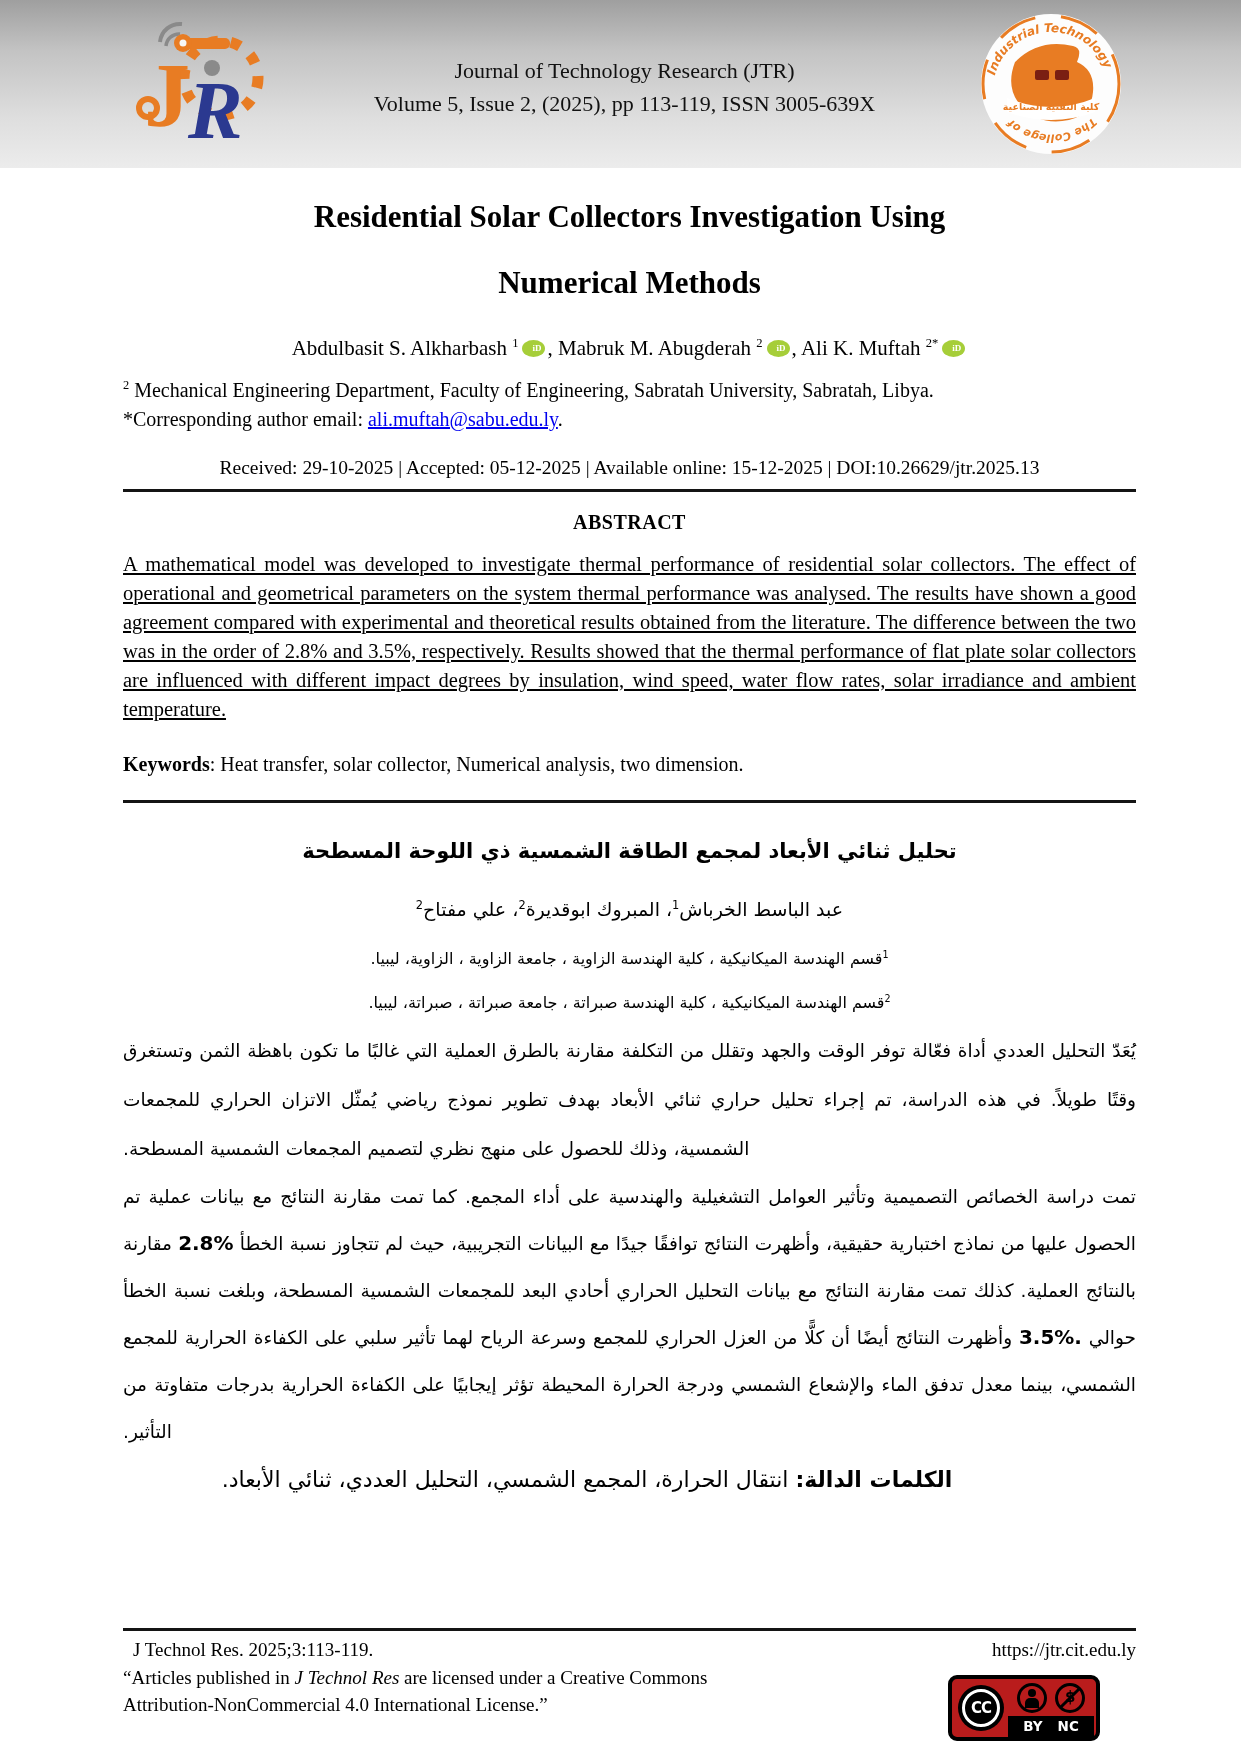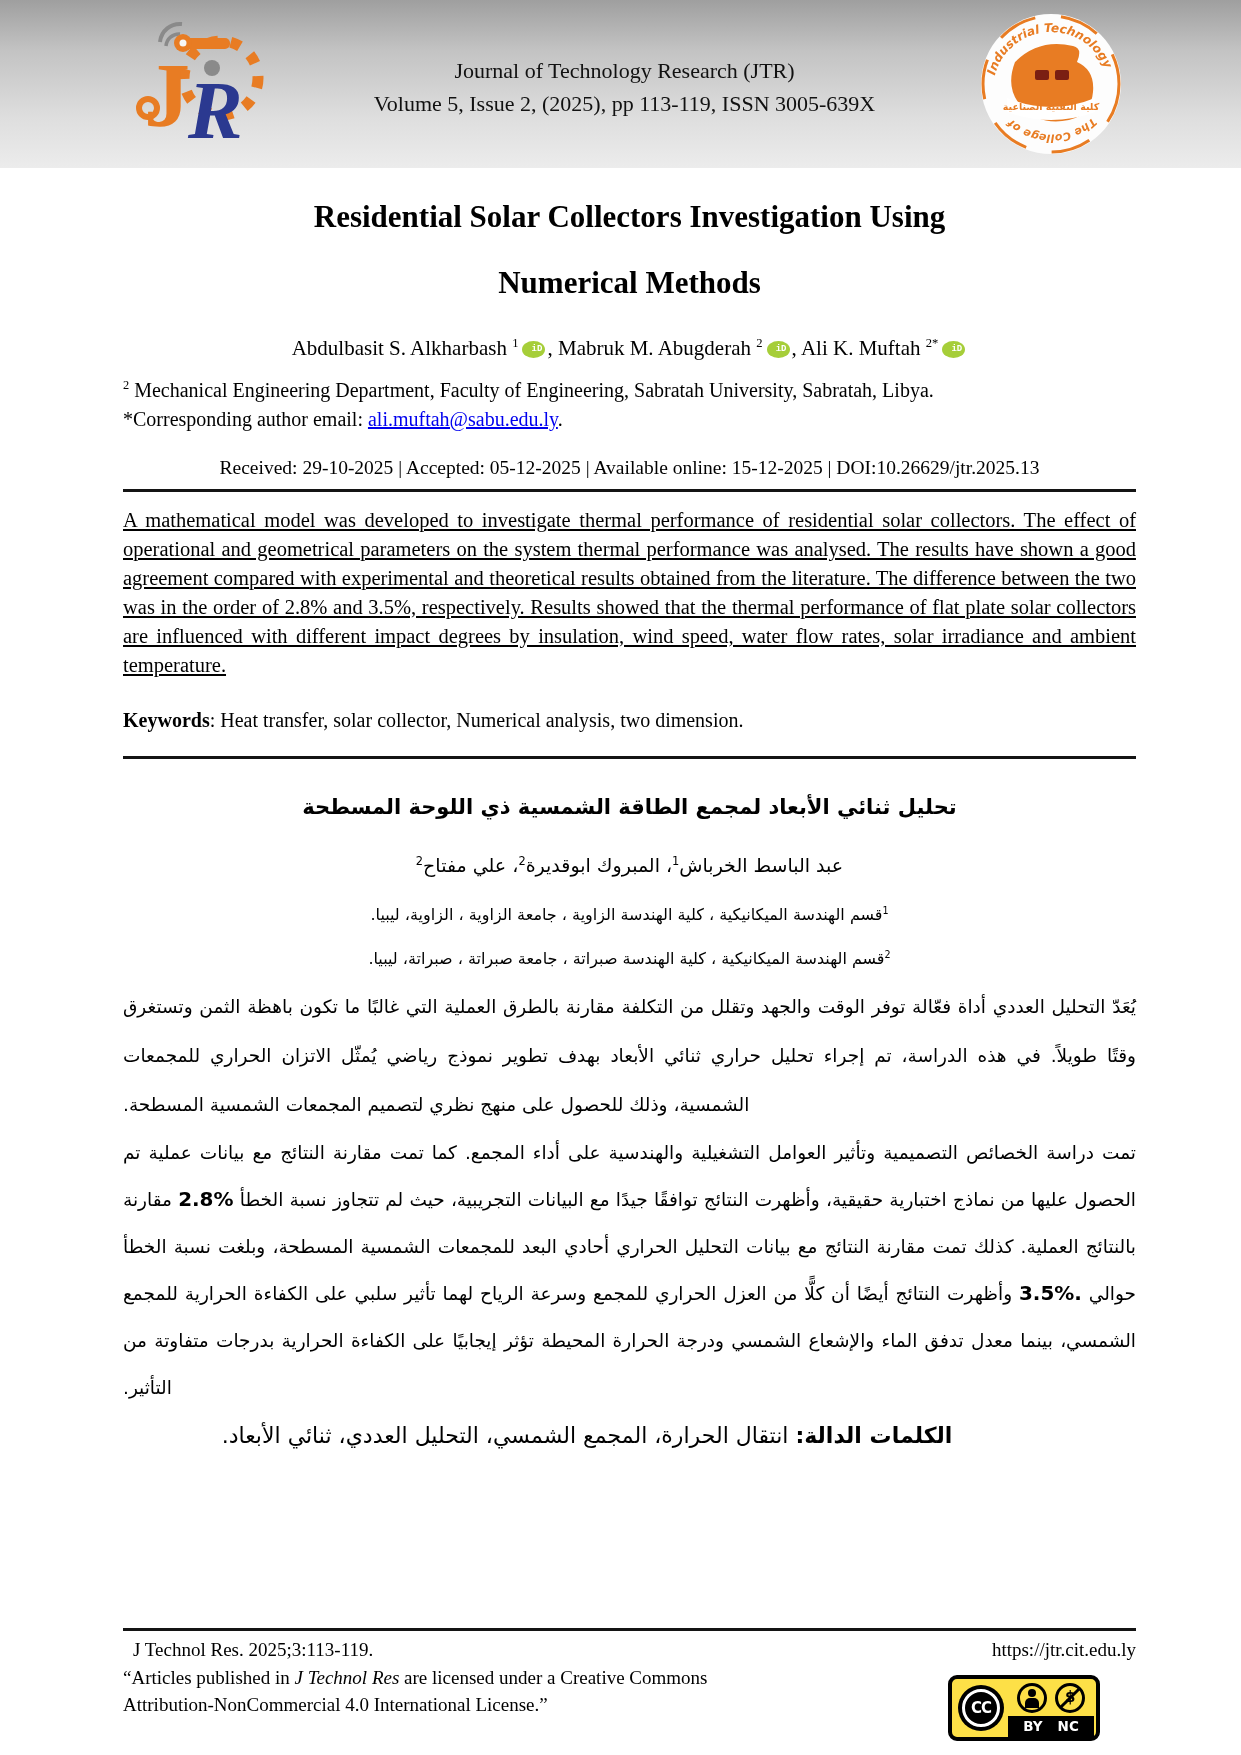--- a/index.html
+++ b/index.html
@@ -20,21 +20,21 @@
   .college-logo { position:absolute; right:116px; top:10px; }
   
   .content { padding:0 105px 0 123px; }
   .paper-title { margin-top:16px; text-align:center; font-weight:bold; font-size:31px; line-height:66px; }
   .authors { margin-top:12px; text-align:center; font-size:21px; line-height:30px; }
   .authors sup { font-size:0.6em; }
   .orcid {
     display:inline-flex; width:23px; height:17px; border-radius:50%;
     background:#A6CE39; color:#fff; font-size:9px; font-weight:bold;
     align-items:center; justify-content:center;
-    font-family:Liberation Mono, monospace; vertical-align:4px; margin:0 2px 0 4px;padding-left:6px;
+    font-family:Liberation Serif, serif; vertical-align:4px; margin:0 2px 0 4px;padding-left:6px;
   }
   .affils { margin-top:8px; font-size:20px; line-height:29.5px; }
   .affils sup { font-size:0.62em; }
   a.email { color:#0000EE; text-decoration:underline; }
   .meta-line { margin-top:20px; text-align:center; font-size:19.5px; line-height:26px;
     padding-bottom:8px; border-bottom:3px solid #141414; }
   .abs-head { margin-top:16px; text-align:center; font-weight:bold; font-size:20px;
     letter-spacing:0.5px; line-height:28px; }
   .abs-text { margin-top:14px; font-size:20.5px; line-height:29px; text-align:justify;text-decoration:underline; }
   .keywords { margin-top:26px; font-size:20px; line-height:28px; }
@@ -52,21 +52,21 @@
   .pct { font-weight:bold; font-size:1.08em; direction:ltr; unicode-bidi:embed; }
   .ar-keywords { margin-top:10px; text-align:center; font-size:22px; line-height:30px; margin-left:0; margin-right:85px; }
   .ar-keywords .lbl { font-weight:bold; }
   
   .footer { position:absolute; left:123px; right:105px; top:1628px;
     border-top:3px solid #141414; font-size:19px; line-height:27px; }
   .footer-row1 { display:flex; justify-content:space-between; margin-top:5px; }
   .footer-cite { padding-left:10px; }
   .footer-license { width:670px; margin-top:1px; }
   .cc-badge { position:absolute; right:36px; top:44px; width:152px; height:66px;
-    background:#fde047; border:4px solid #000; border-radius:9px;
+    background:#b91c1c; border:4px solid #000; border-radius:9px;
     display:flex; align-items:center; padding:2px; }
   .cc-circle { width:46px; height:46px; border-radius:50%; background:#000;
     display:flex; align-items:center; justify-content:center; margin:0 4px; flex:none; }
   .cc-circle-inner { width:38px; height:38px; border:3px solid #fff; border-radius:50%;
     color:#fff; font-weight:bold; font-size:15px; display:flex; align-items:center;
     justify-content:center; font-family:"DejaVu Sans",sans-serif; letter-spacing:-1px; }
   .cc-right { flex:1; display:flex; flex-direction:column; height:58px; }
   .cc-icons-row { flex:1; display:flex; align-items:center; justify-content:space-evenly; }
   .cc-small { width:30px; height:30px; border:3px solid #000; border-radius:50%;
     position:relative; display:flex; align-items:center; justify-content:center; }
@@ -142,20 +142,21 @@
       <span>Abdulbasit S. Alkharbash</span>&nbsp;<sup>1</sup><span class="orcid">iD</span><span>, </span><span>Mabruk M. Abugderah</span>&nbsp;<sup>2</sup><span class="orcid">iD</span><span>, </span><span>Ali K. Muftah</span>&nbsp;<sup>2*</sup><span class="orcid">iD</span>
     </div>
 
     <div class="affils">
       <div><sup>2</sup><span> Mechanical Engineering Department, Faculty of Engineering, Sabratah University, Sabratah, Libya.</span></div>
       <div><span>*Corresponding author email: </span><a class="email" href="#">ali.muftah@sabu.edu.ly</a><span>.</span></div>
     </div>
 
     <div class="meta-line">Received: 29-10-2025 | Accepted: 05-12-2025 | Available online: 15-12-2025 | DOI:10.26629/jtr.2025.13</div>
 
+    <div class="abs-head">ABSTRACT</div>
 
     <p class="abs-text">A mathematical model was developed to investigate thermal performance of residential solar collectors. The effect of operational and geometrical parameters on the system thermal performance was analysed. The results have shown a good agreement compared with experimental and theoretical results obtained from the literature. The difference between the two was in the order of 2.8% and 3.5%, respectively. Results showed that the thermal performance of flat plate solar collectors are influenced with different impact degrees by insulation, wind speed, water flow rates, solar irradiance and ambient temperature.</p>
 
     <div class="keywords">
       <b>Keywords</b><span>: Heat transfer, solar collector, Numerical analysis, two dimension.</span>
     </div>
 
     <div class="divider"></div>
 
     <div class="ar">

